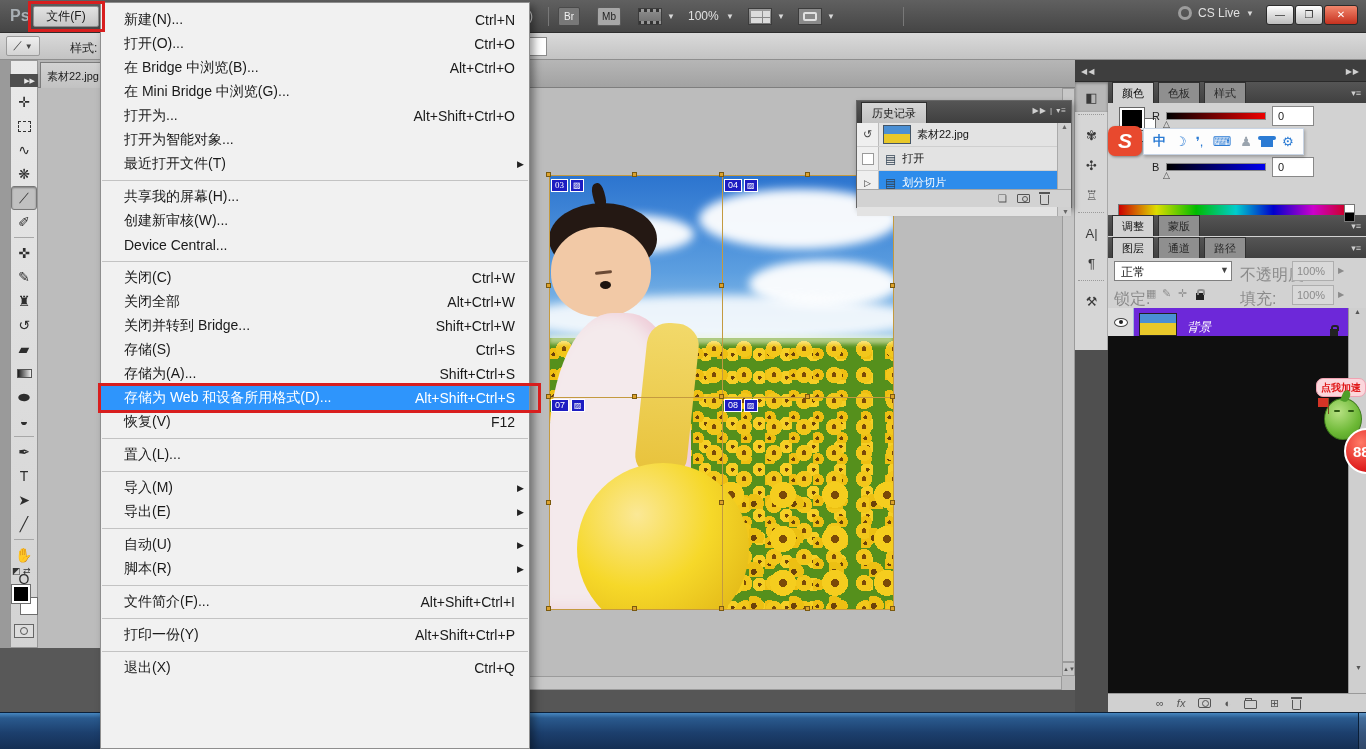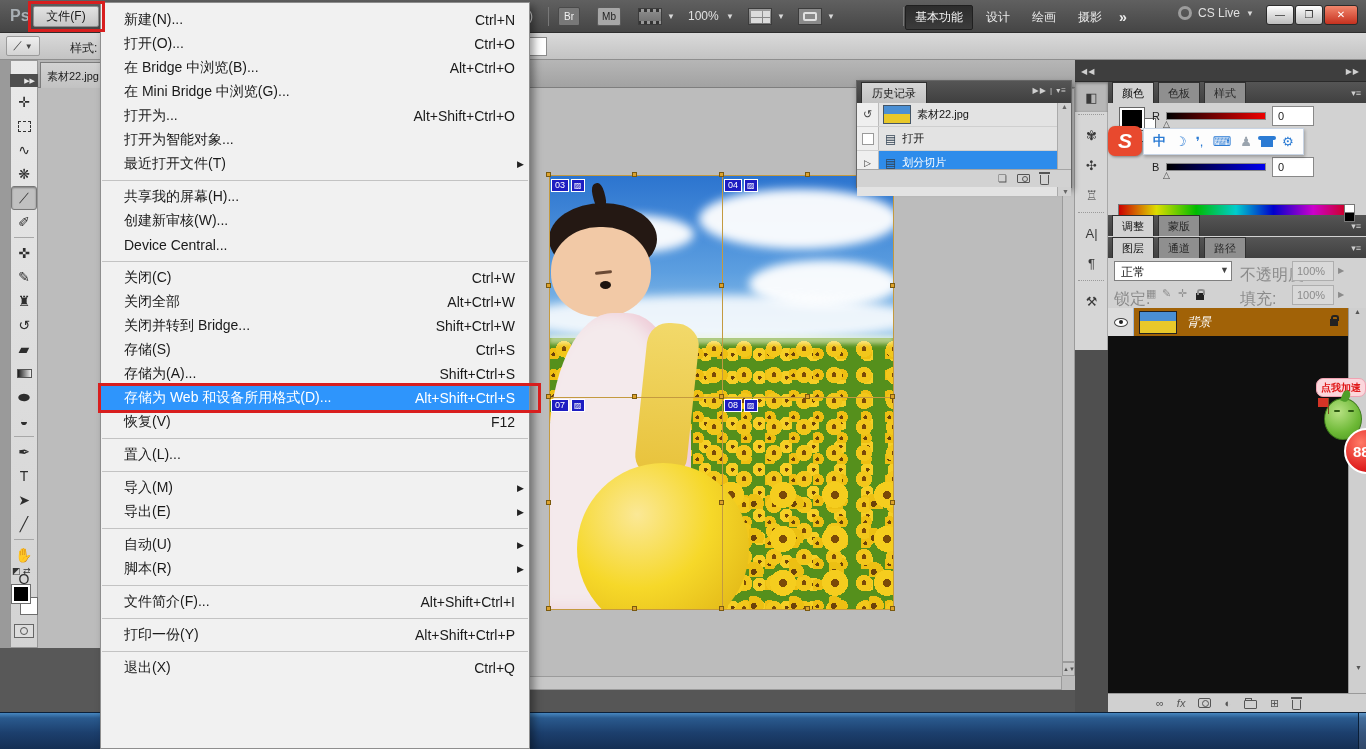--- a/index.html
+++ b/index.html
@@ -95,21 +95,21 @@
   .body{position:absolute;left:0px;top:138px;width:142px;height:297px;background:#f4eaec;border-radius:45% 45% 0 0;box-shadow:inset -12px 0 16px #efccd8}
   .towel{position:absolute;left:92px;top:148px;width:52px;height:155px;background:linear-gradient(#f2d96a,#e8c23a);border-radius:22px;transform:rotate(6deg)}
   .balloon{position:absolute;left:28px;top:288px;width:172px;height:172px;border-radius:50%;background:radial-gradient(circle at 35% 30%,#fbe896,#f6d829 45%,#dcae12 95%)}
   .sliceline{background:#c49a3f;z-index:5}
   .handle{width:5px;height:5px;background:#dda22c;border:1px solid #7a5a10;z-index:6}
   .badge{display:flex;gap:2px;z-index:7}
   .badge .num,.badge .pic{background:#1d1dc2;border:1px solid #fff;color:#fff;font-size:9px;line-height:11px;padding:0 3px}
   .badge .pic{font-size:8px;padding:0 2px}
 
   
-  #histpanel{left:856px;top:80px;width:216px;height:108px;background:#e3e3e3;border:1px solid #666;box-shadow:2px 3px 6px rgba(0,0,0,.35);z-index:20}
+  #histpanel{left:856px;top:100px;width:216px;height:108px;background:#e3e3e3;border:1px solid #666;box-shadow:2px 3px 6px rgba(0,0,0,.35);z-index:20}
   #hist-tabs{position:absolute;left:0;top:0;width:100%;height:22px;background:linear-gradient(#555,#3f3f3f);display:flex;align-items:flex-end}
   #hist-tab{margin:3px 0 0 4px;background:linear-gradient(#d6d6d6,#c2c2c2);border:1px solid #2e2e2e;border-bottom:none;font-size:11px;color:#1a1a1a;padding:3px 10px 2px}
   .panel-right-icons{position:absolute;right:4px;top:5px;color:#cfcfcf;font-size:8px;letter-spacing:1px}
   #hist-body{position:absolute;left:0;top:22px;width:214px;height:93px;background:#e3e3e3}
   .hrow{position:relative;height:24px;display:flex;align-items:center;border-bottom:1px solid #cfcfcf}
   .hrow .srccol{width:22px;height:100%;background:#efefef;border-right:1px solid #bbb;display:flex;align-items:center;justify-content:center;font-size:11px;color:#444}
   .hrow .srcbox{width:12px;height:12px;background:#fff;border:1px solid #9a9a9a}
   .hrow.sel{background:#2e8ceb;color:#fff}
   .hrow.sel .label{color:#fff}
   .hrow .label{font-size:11px;color:#141414;margin-left:6px}
@@ -156,21 +156,21 @@
   #adjtabs{top:133px}
   #laytabs{top:155px}
   #blendrow{position:absolute;left:0;top:176px;width:258px;height:26px}
   #blendsel{position:absolute;left:6px;top:3px;width:118px;height:20px;background:#fff;border:1px solid #7f7f7f;font-size:12px;color:#222;padding:2px 0 0 6px}
   #blendsel .arr{position:absolute;right:2px;top:3px;color:#444;font-size:9px}
   .graylab{color:#8b8b8b;font-size:16px;position:absolute}
   .grayval{color:#8b8b8b;font-size:11px;position:absolute;width:42px;height:20px;border:1px solid #aeaeae;background:#d9d9d9;padding:3px 0 0 4px}
   .spin{color:#8b8b8b;font-size:8px;position:absolute}
   #lockrow{position:absolute;left:0;top:203px;width:258px;height:22px}
   .lockic{position:absolute;font-size:11px;color:#8f8f8f;top:2px}
-  #layerrow{position:absolute;left:0;top:226px;width:240px;height:28px;background:#a16207;display:flex;align-items:center}
+  #layerrow{position:absolute;left:0;top:226px;width:240px;height:28px;background:#6d28d9;display:flex;align-items:flex-end}
   #eyecell{width:26px;height:28px;background:#dcdcdc;border-right:1px solid #9fb8d8;display:flex;align-items:center;justify-content:center}
   .eye{width:14px;height:9px;background:#fff;border:1px solid #444;border-radius:50%;position:relative}
   .eye::after{content:"";position:absolute;left:4px;top:1.5px;width:4px;height:4px;background:#222;border-radius:50%}
   #layerthumb{width:38px;height:23px;border:1px solid #222;background:linear-gradient(180deg,#4a8fd4 0 45%,#e8c82a 45% 100%);margin-left:5px}
   #layername{font-style:italic;font-size:12px;color:#fff;margin-left:10px;flex:1}
   .lockmini{width:8px;height:7px;background:#222;position:relative;margin-right:10px}
   .lockmini::before{content:"";position:absolute;top:-4px;left:1px;width:4px;height:4px;border:2px solid #222;border-bottom:none;border-radius:3px 3px 0 0}
   .lockmini.gray,{background:#8f8f8f}
   .lockmini.gray::before{border-color:#8f8f8f}
   #layscroll{position:absolute;left:240px;top:226px;width:18px;height:385px;background:#cfcfcf;border-left:1px solid #9a9a9a;font-size:7px;color:#555;text-align:center}
@@ -251,27 +251,20 @@
         <span></span>
         <span></span>
         <span></span>
       </div>
     <span class="abs ddarrow" style="left:777px;top:12px">▼</span>
     <div class="abs scricon">
         <i></i>
       </div>
     <span class="abs ddarrow" style="left:827px;top:12px">▼</span>
     <div class="abs tbsep" style="left:903px"></div>
-    <div class="abs" id="workspaces">
-        <span class="wsbtn active">基本功能</span>
-        <span class="wsbtn">设计</span>
-        <span class="wsbtn">绘画</span>
-        <span class="wsbtn">摄影</span>
-        <span id="ws-overflow">»</span>
-      </div>
     <div class="abs" id="cslive">
       <span class="ring"></span>
       <span class="tbtext">CS Live</span>
       <span class="ddarrow">▼</span>
     </div>
     <div class="abs winbtn" id="btn-min">—</div>
     <div class="abs winbtn" id="btn-restore">❐</div>
     <div class="abs winbtn" id="btn-close">✕</div>
   </div>
 
@@ -327,21 +320,21 @@
       <div class="abs handle" style="left: 805px; top: 606px;"></div>
       <div class="abs handle" style="left: 890px; top: 172px;"></div>
       <div class="abs handle" style="left: 890px; top: 394px;"></div>
       <div class="abs handle" style="left: 890px; top: 606px;"></div>
       <div class="abs handle" style="left: 546px; top: 283px;"></div>
       <div class="abs handle" style="left: 546px; top: 500px;"></div>
       <div class="abs handle" style="left: 719px; top: 283px;"></div>
       <div class="abs handle" style="left: 719px; top: 500px;"></div>
       <div class="abs handle" style="left: 890px; top: 283px;"></div>
       <div class="abs handle" style="left: 890px; top: 500px;"></div>
-      <div class="abs badge" style="left: 551px; top: 179px;">
+      <div class="abs badge" style="left: 551px; top: 179px; font-family: Liberation Serif, serif;">
         <span class="num">03</span>
         <span class="pic">▨</span>
       </div>
       <div class="abs badge" style="left: 724px; top: 179px;">
         <span class="num">04</span>
         <span class="pic">▨</span>
       </div>
       <div class="abs badge" style="left: 551px; top: 399px;">
         <span class="num">07</span>
         <span class="pic">▨</span>

